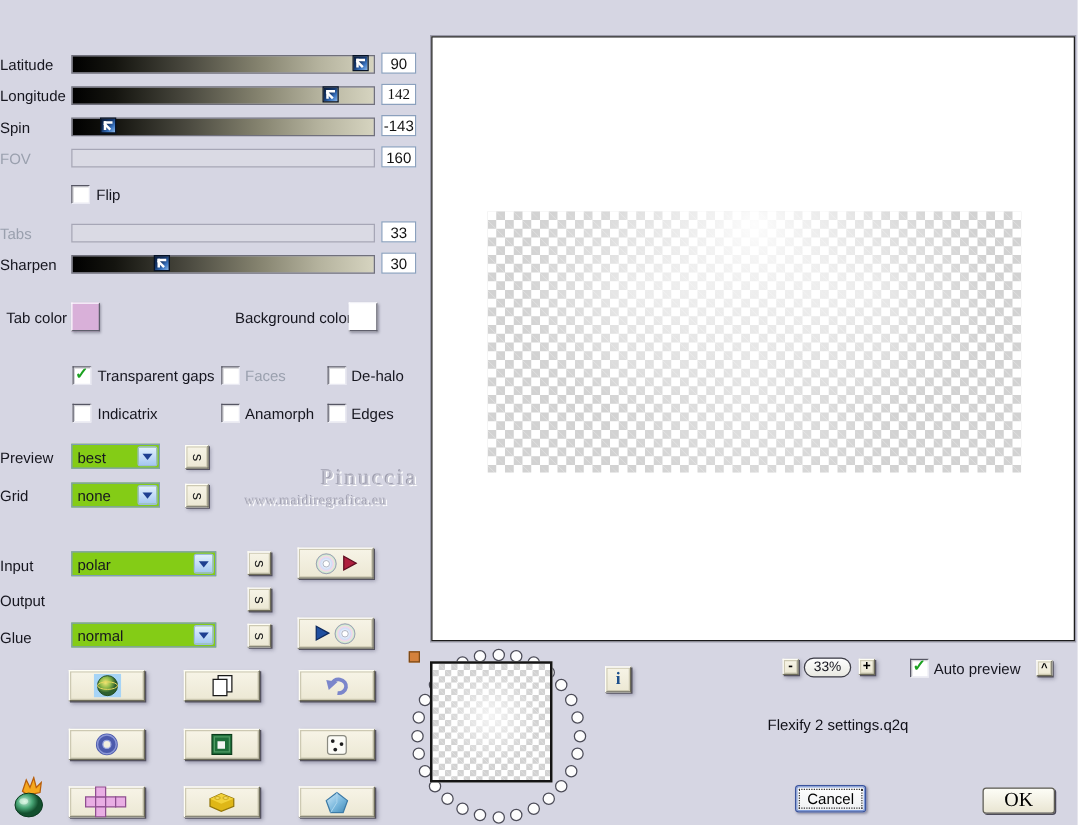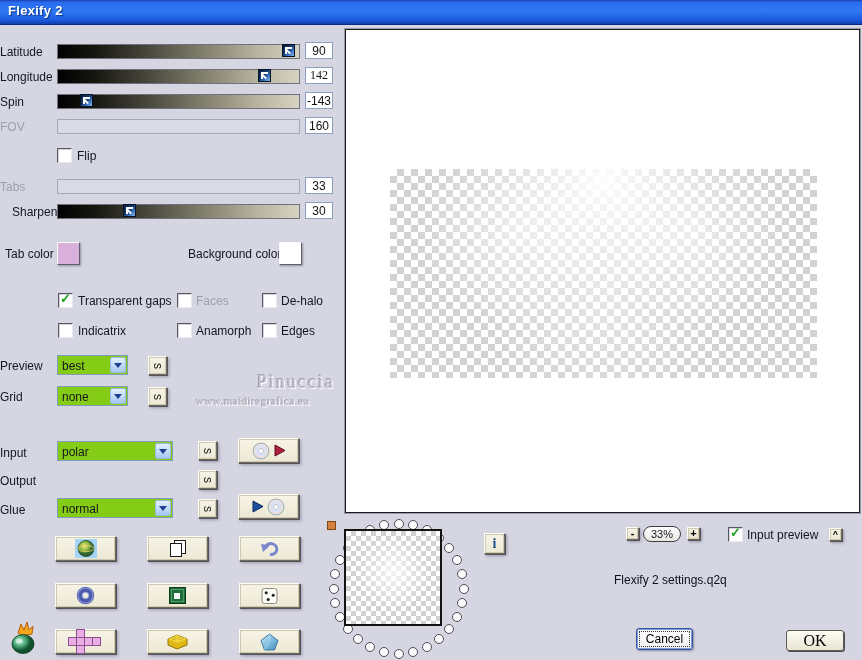--- a/index.html
+++ b/index.html
@@ -87,23 +87,20 @@
     text-shadow:-1px -1px 0 #9e9eae,1px 1px 0 #ffffff;}
   .wm2{position:absolute;left:168px;top:395px;width:170px;text-align:center;
     font-family:"Liberation Serif",serif;font-size:11px;letter-spacing:.5px;color:#c2c2cf;
     text-shadow:-1px -1px 0 #a2a2b2,1px 1px 0 #ffffff;}
 </style>
 </head>
 <body>
 
 <div class="window">
 
-  <div class="titlebar">
-    <span class="title">Flexify 2</span>
-  </div>
 
   <span class="lbl right" style="left:0;top:45px;width:52px;">Latitude</span>
   <div class="track" style="left:57px;top:44px;width:241px;">
     <div class="thumb" style="left:calc(96% - 7px);"></div>
   </div>
   <input class="valbox" style="left: 305px; top: 42px;" value="90">
 
   <span class="lbl right" style="left:0;top:70px;width:52px;">Longitude</span>
   <div class="track" style="left:57px;top:69px;width:241px;">
     <div class="thumb" style="left:calc(86% - 7px);"></div>
@@ -120,21 +117,21 @@
   <div class="track disabled" style="left:57px;top:119px;width:241px;"></div>
   <input class="valbox" style="left: 305px; top: 117px;" value="160">
 
   <span class="cb" style="left:57px;top:148px;"></span>
   <span class="lbl" style="left:77px;top:149px;">Flip</span>
 
   <span class="lbl right disabled" style="left:0;top:180px;width:52px;">Tabs</span>
   <div class="track disabled" style="left:57px;top:179px;width:241px;"></div>
   <input class="valbox" style="left: 305px; top: 177px;" value="33">
 
-  <span class="lbl right" style="left:0;top:205px;width:52px;padding-left:12px;">Sharpen</span>
+  <span class="lbl right" style="left:0;top:205px;width:52px;">Sharpen</span>
   <div class="track" style="left:57px;top:204px;width:241px;">
     <div class="thumb" style="left:calc(30% - 7px);"></div>
   </div>
   <input class="valbox" style="left: 305px; top: 202px;" value="30">
 
   <span class="lbl" style="left:5px;top:247px;">Tab color</span>
   <span class="swatch" style="left: 57px; top: 242px; background-color: rgb(217, 176, 217);"></span>
   <span class="lbl" style="left:188px;top:247px;">Background color</span>
   <span class="swatch" style="left: 279px; top: 242px; background-color: rgb(255, 255, 255);"></span>
 
@@ -382,21 +379,21 @@
   <button class="btn3d minibtn" style="left:626px;top:527px;">
     <span>-</span>
   </button>
   <div class="zoomval">33%</div>
   <button class="btn3d minibtn" style="left:687px;top:527px;">
     <span>+</span>
   </button>
   <span class="cb" style="left:728px;top:527px;">
     <span class="mark">✓</span>
   </span>
-  <span class="lbl" style="left:747px;top:528px;">Input preview</span>
+  <span class="lbl" style="left:747px;top:528px;">Auto preview</span>
   <button class="btn3d minibtn" style="left:829px;top:528px;font-size:9px;">
     <span>^</span>
   </button>
 
   <span class="settings-file">Flexify 2 settings.q2q</span>
   <button class="btn-cancel">Cancel</button>
   <button class="btn-ok">OK</button>
 
 </div>
 

